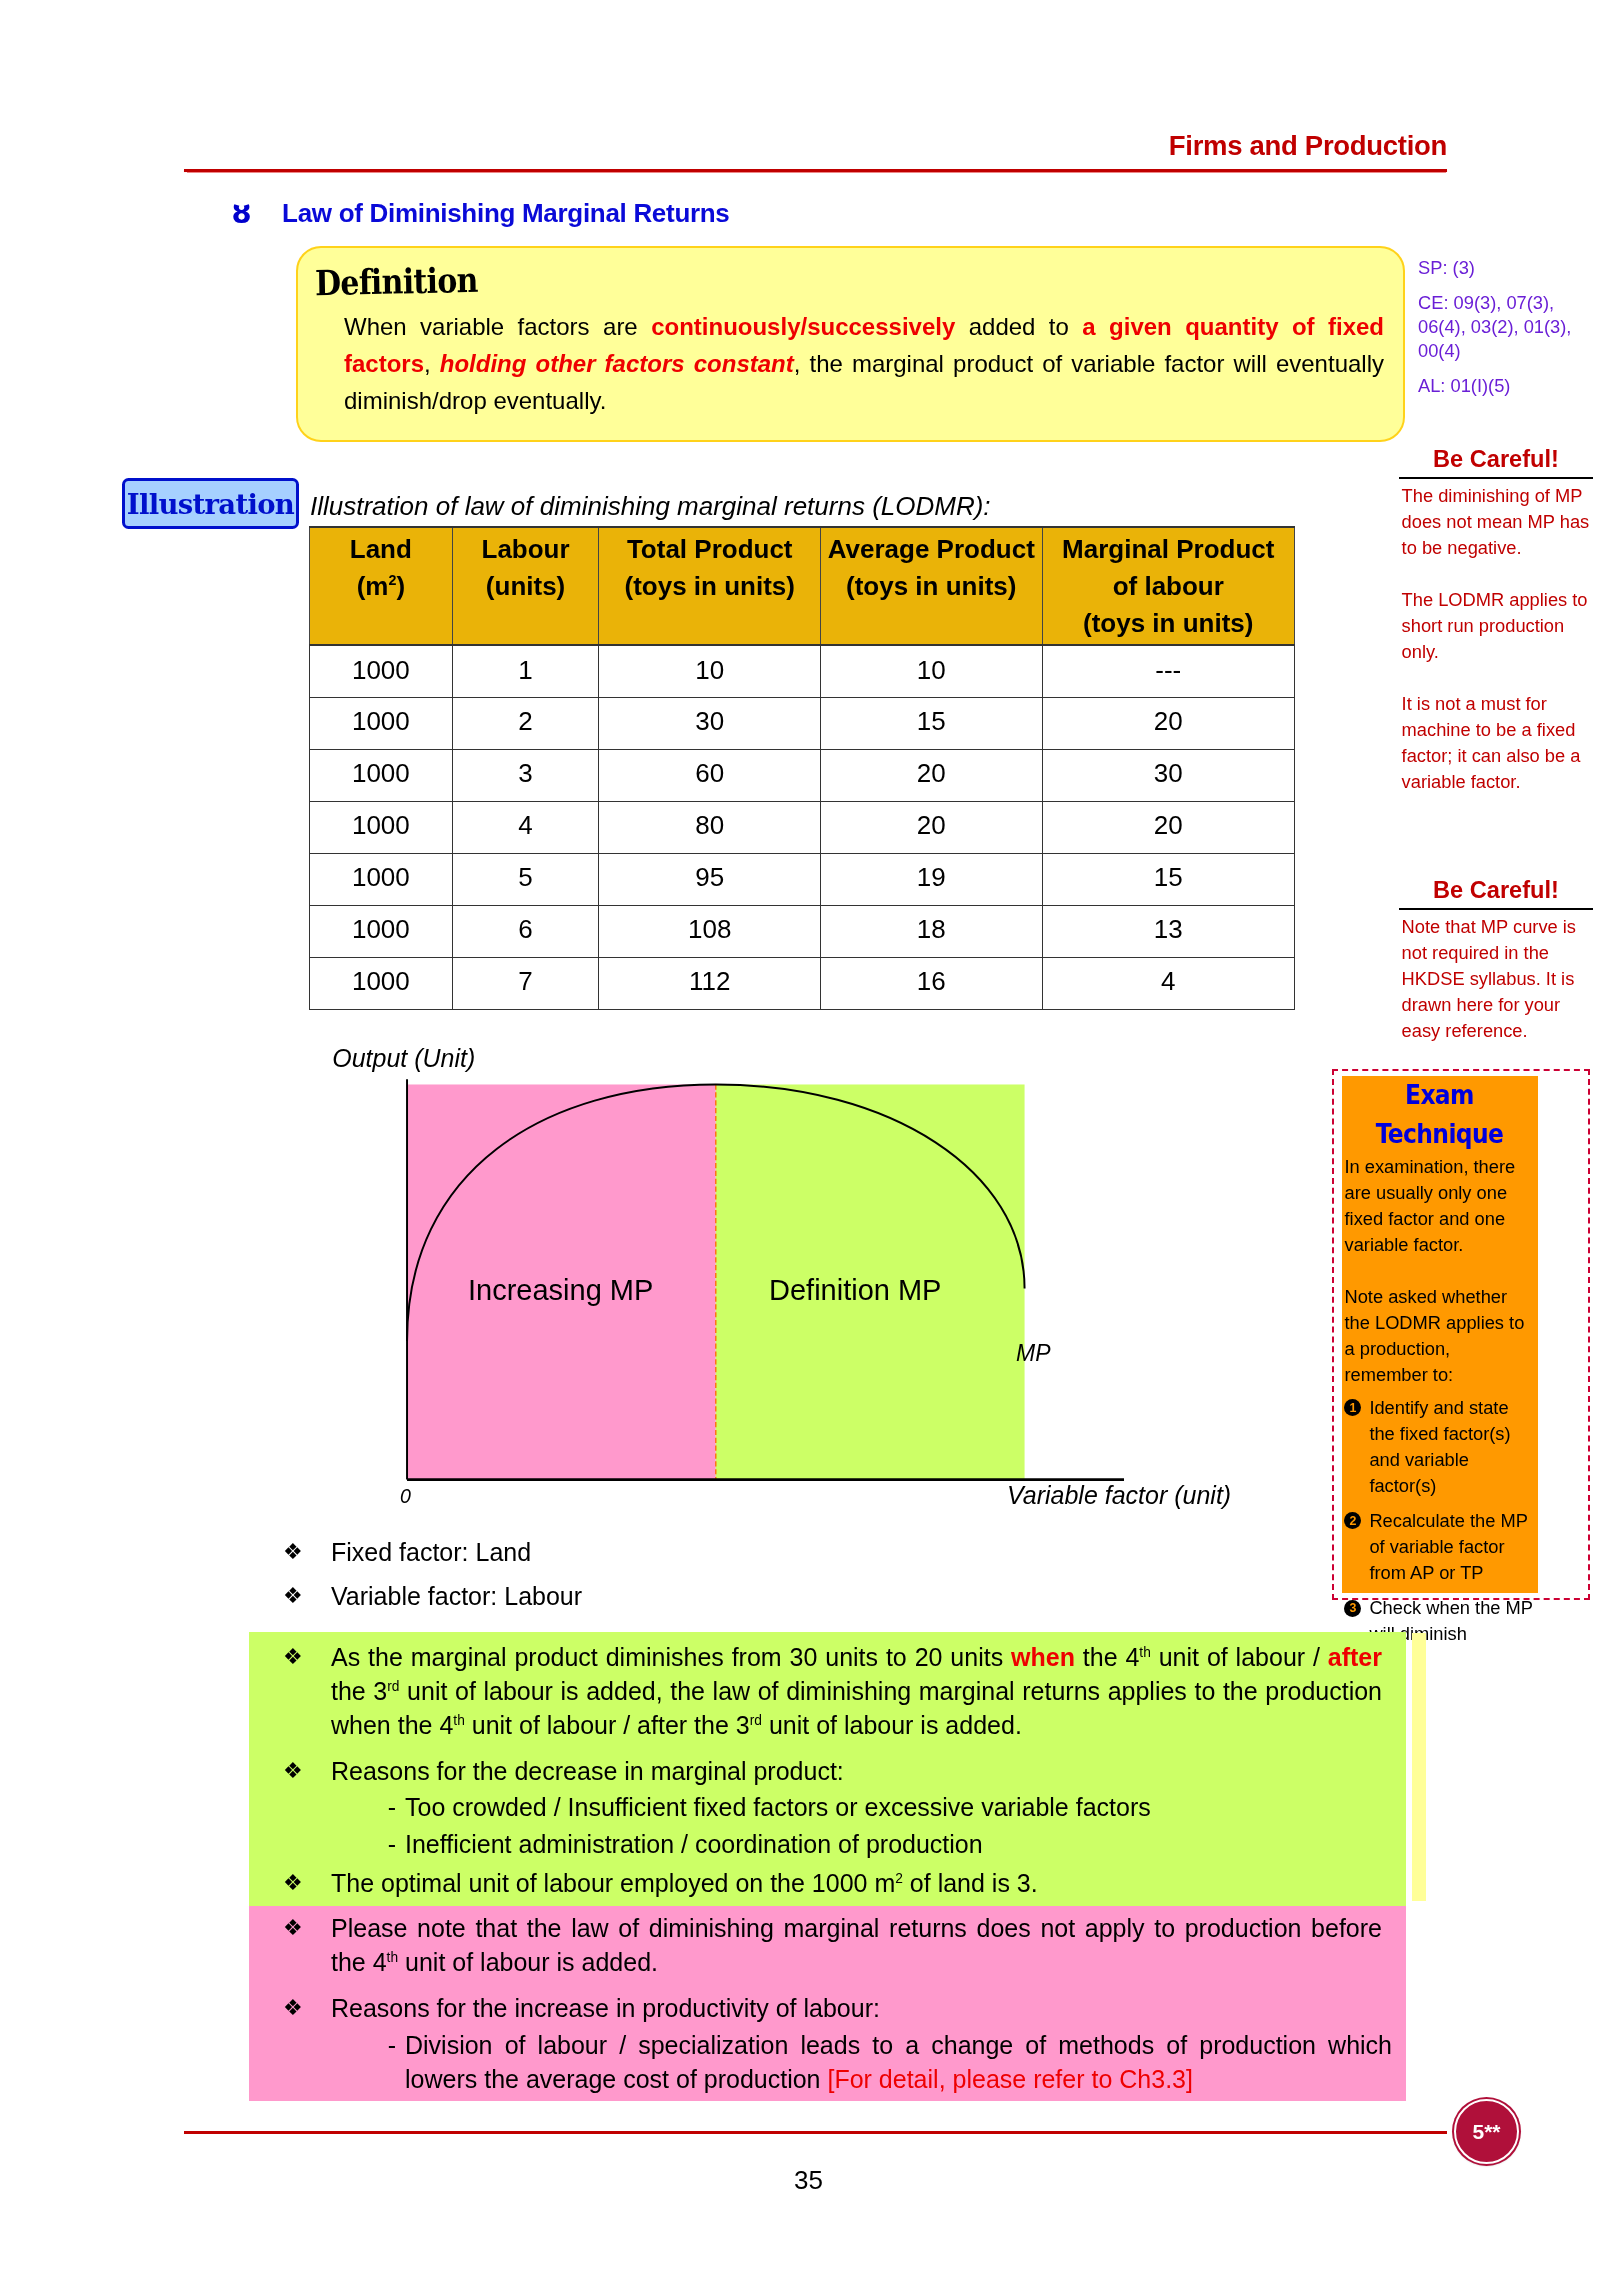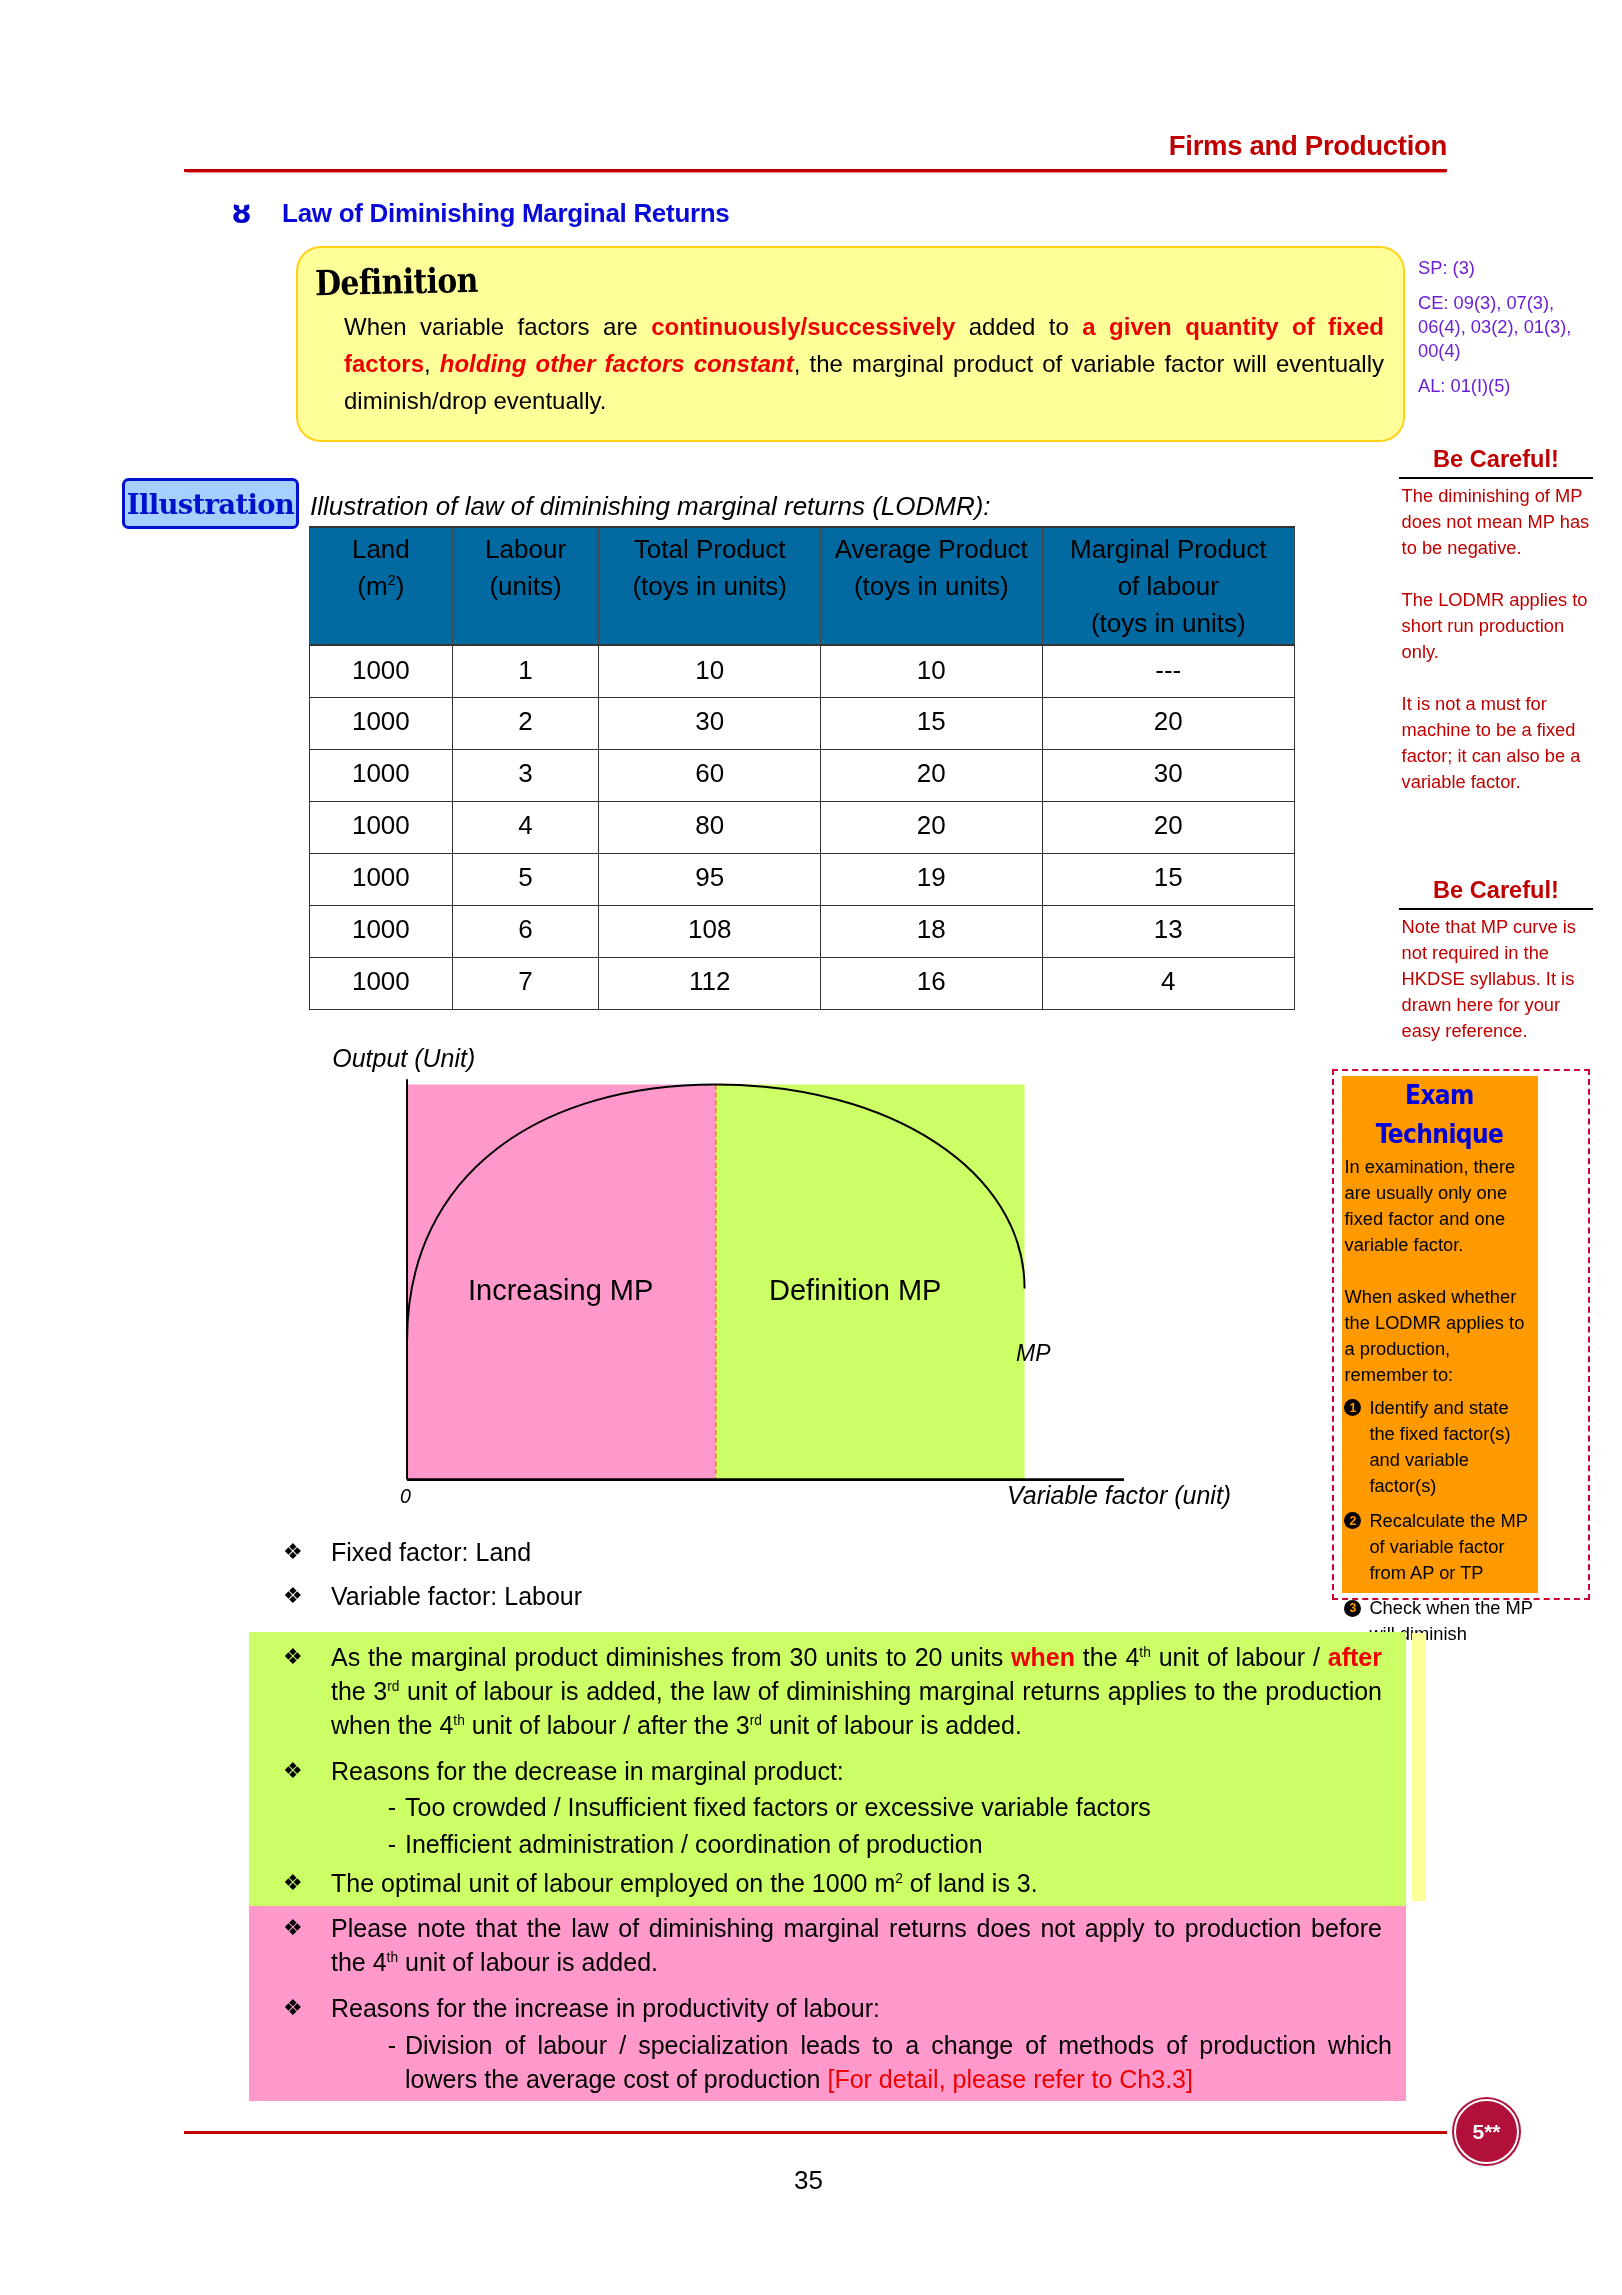--- a/index.html
+++ b/index.html
@@ -33,21 +33,21 @@
   .careful-text { font-size: 18.3px; line-height: 26px; padding-left: 2.6px; }
   .careful-text p { margin-bottom: 26px; }
   .careful-text p:last-child { margin-bottom: 0; }
 
   
   .illus-badge { position: absolute; left: 122px; top: 478px; width: 177px; height: 51px; background: #a6d0ff; border: 3.3px solid #0010cc; border-radius: 6.5px; display: flex; align-items: center; justify-content: center; font-family: "DejaVu Serif", serif; font-weight: bold; font-size: 27.5px; color: #0010cc; letter-spacing: -0.7px; }
   .illus-caption { position: absolute; left: 310px; top: 491px; font-size: 26px; font-style: italic; }
 
   
   .data-table { position: absolute; left: 309px; top: 526px; width: 986px; border-collapse: collapse; font-size: 26px; }
-  .data-table th { background: #0369a1; font-weight: normal; line-height: 37px; vertical-align: top; padding: 2.6px 2.6px; border-left: 1.3px solid #444; border-right: 1.3px solid #444; border-top: 2px solid #333; border-bottom: 2.6px solid #333; height: 111px; }
+  .data-table th { background: #eab308; font-weight: bold; line-height: 37px; vertical-align: top; padding: 2.6px 2.6px; border-left: 1.3px solid #444; border-right: 1.3px solid #444; border-top: 2px solid #333; border-bottom: 2.6px solid #333; height: 111px; }
   .data-table td { text-align: center; height: 52px; border: 1.3px solid #333; vertical-align: middle; padding-bottom: 2.6px; }
   .data-table col.c1 { width: 143px; } .data-table col.c2 { width: 147px; } .data-table col.c3 { width: 222px; } .data-table col.c4 { width: 222px; } .data-table col.c5 { width: 253px; }
   sup { font-size: 0.55em; vertical-align: super; line-height: 0; }
 
   
   .chart { position: absolute; left: 327px; top: 1040px; width: 949px; height: 471px; }
   .chart-ylabel { position: absolute; left: 5.2px; top: 3.9px; font-size: 25px; font-style: italic; }
   .chart svg { position: absolute; left: 0; top: 0; }
   .chart-zone-label { position: absolute; font-size: 29px; }
   .chart-mp { position: absolute; left: 689px; top: 300px; font-size: 23px; font-style: italic; }
@@ -224,21 +224,21 @@
   <div class="chart-mp">MP</div>
   <div class="chart-origin">0</div>
   <div class="chart-xlabel">Variable factor (unit)</div>
 </div>
 
 <div class="exam-box">
   <div class="exam-inner">
     <div class="exam-title">Exam Technique</div>
     <div class="exam-text">
       <p>In examination, there are usually only one fixed factor and one variable factor.</p>
-      <p style="margin-bottom:6.5px;">When asked whether the LODMR applies to a production, remember to:</p>
+      <p style="margin-bottom:6.5px;">Note asked whether the LODMR applies to a production, remember to:</p>
     </div>
     <ul class="exam-list">
       <li>
           <span class="exam-num">1</span>
           <span>Identify and state the fixed factor(s) and variable factor(s)</span>
         </li>
       <li>
           <span class="exam-num">2</span>
           <span>Recalculate the MP of variable factor from AP or TP</span>
         </li>

